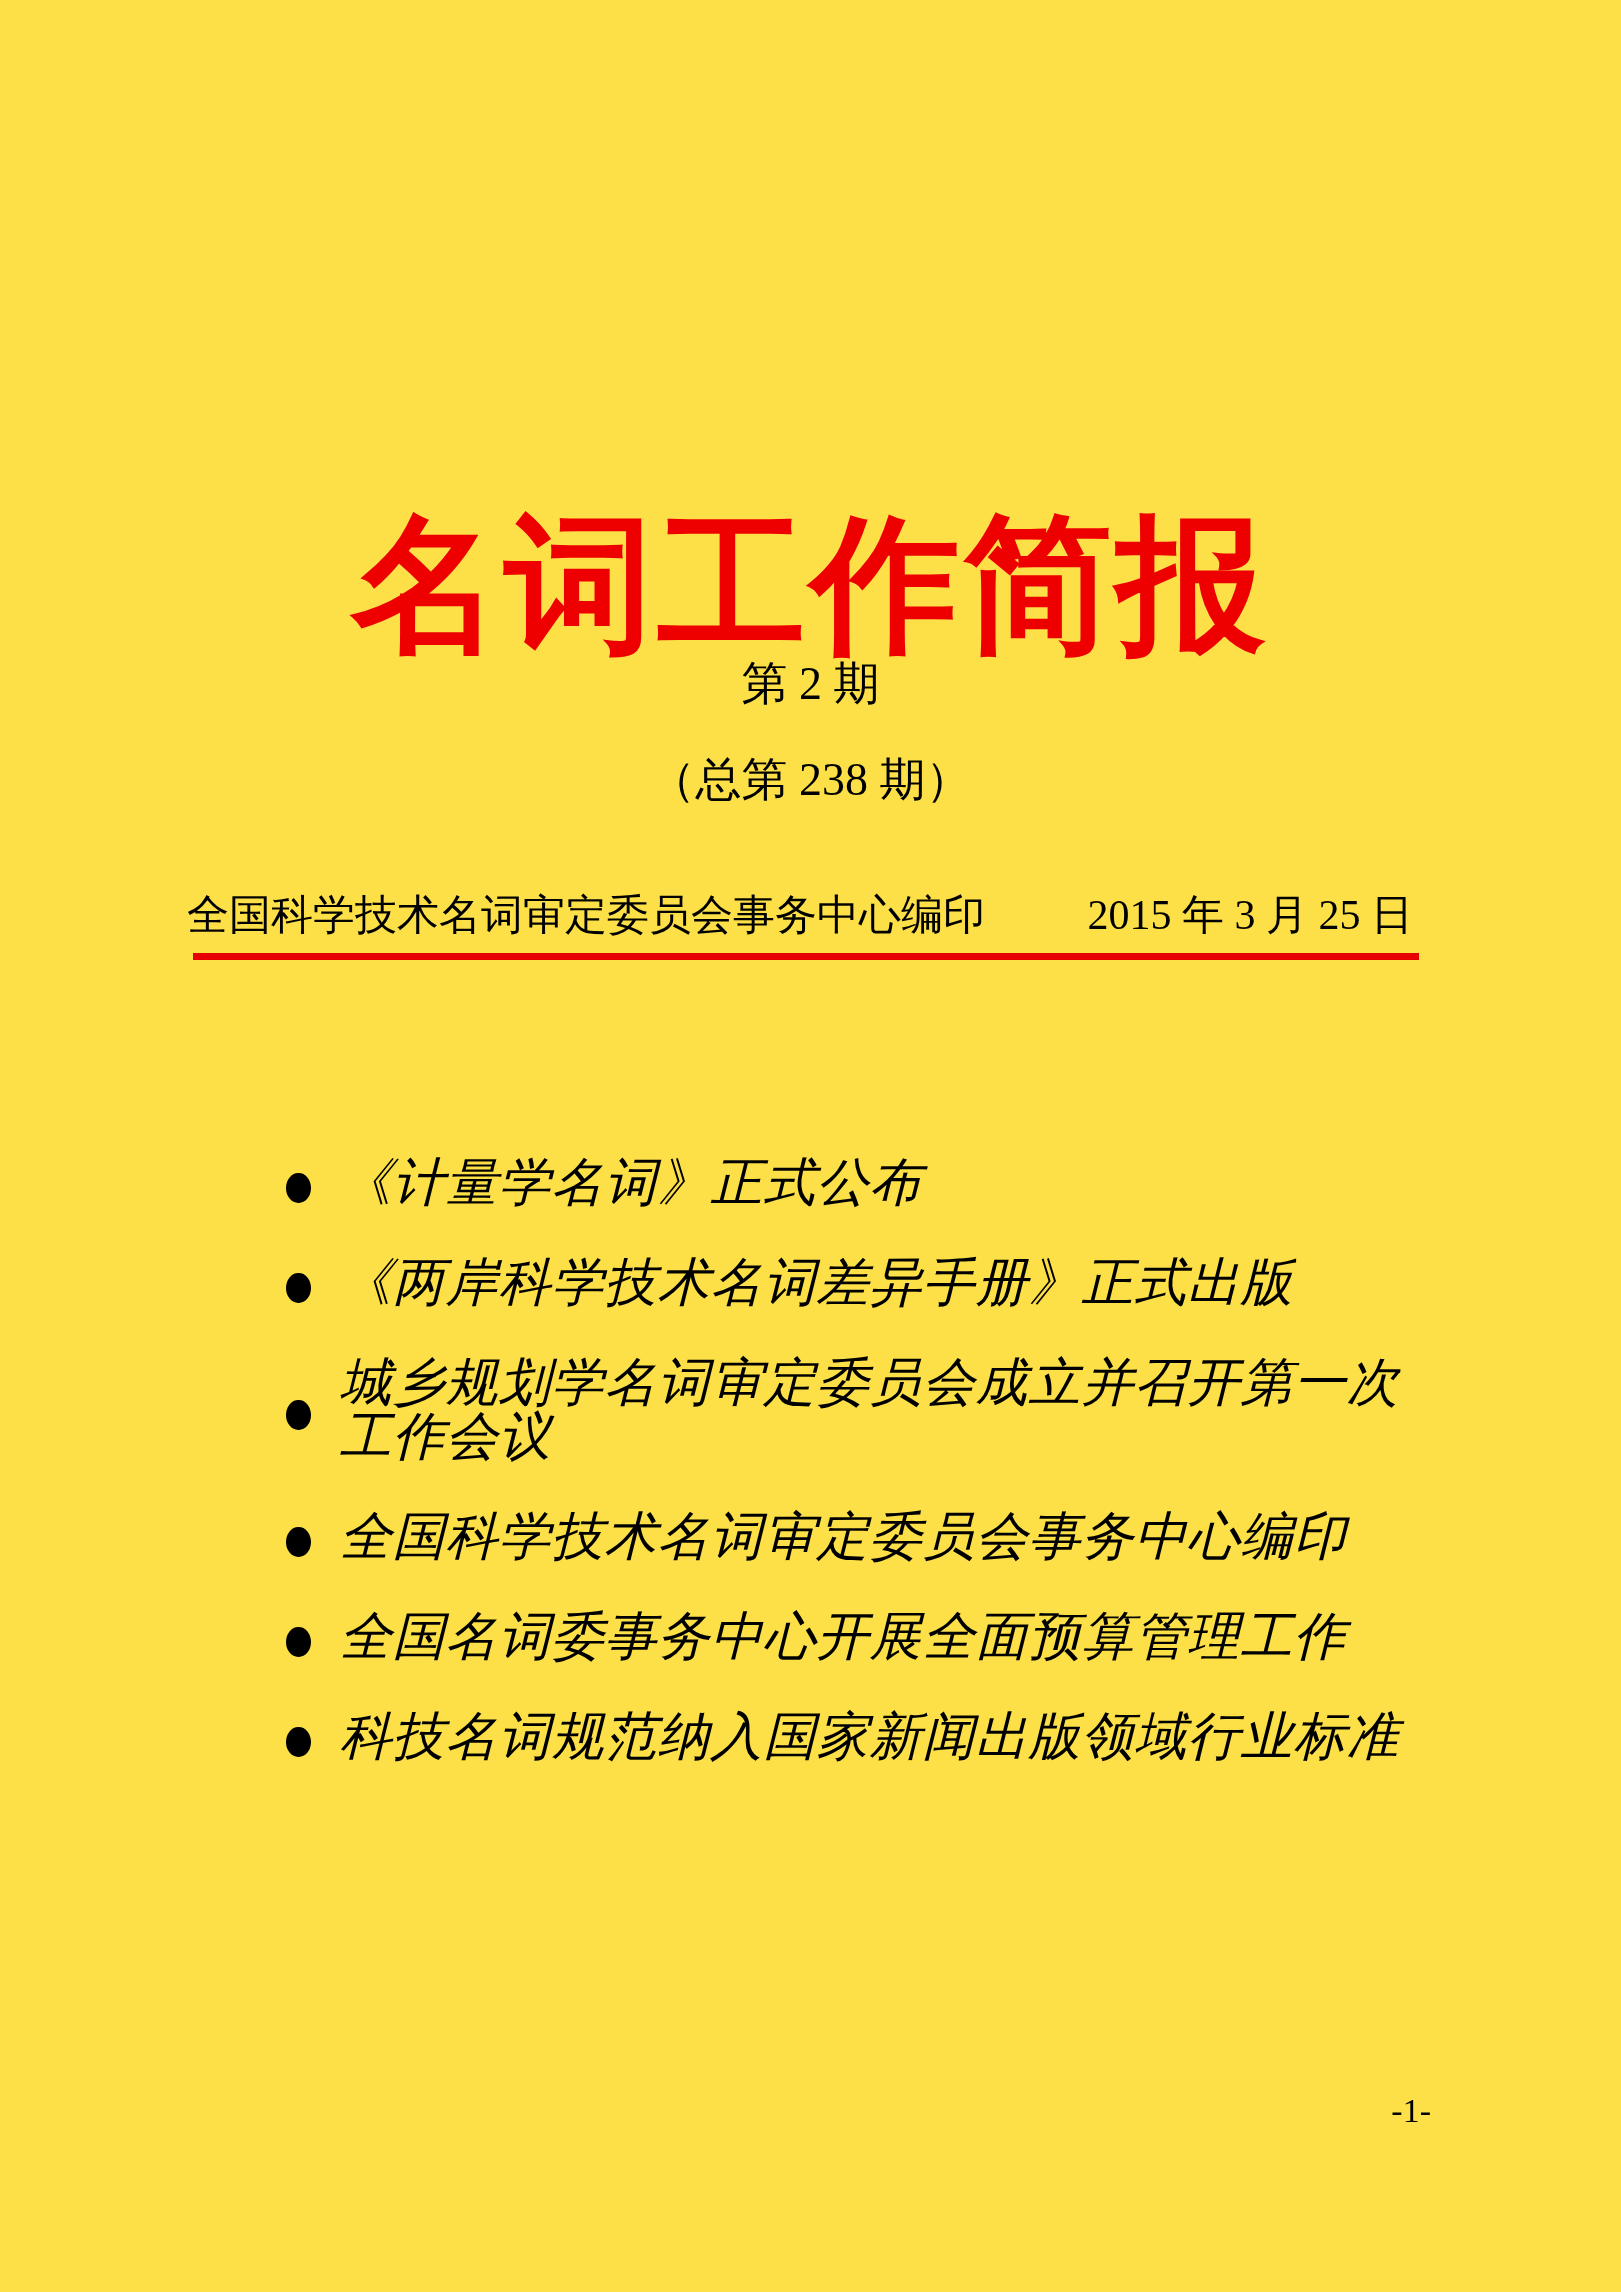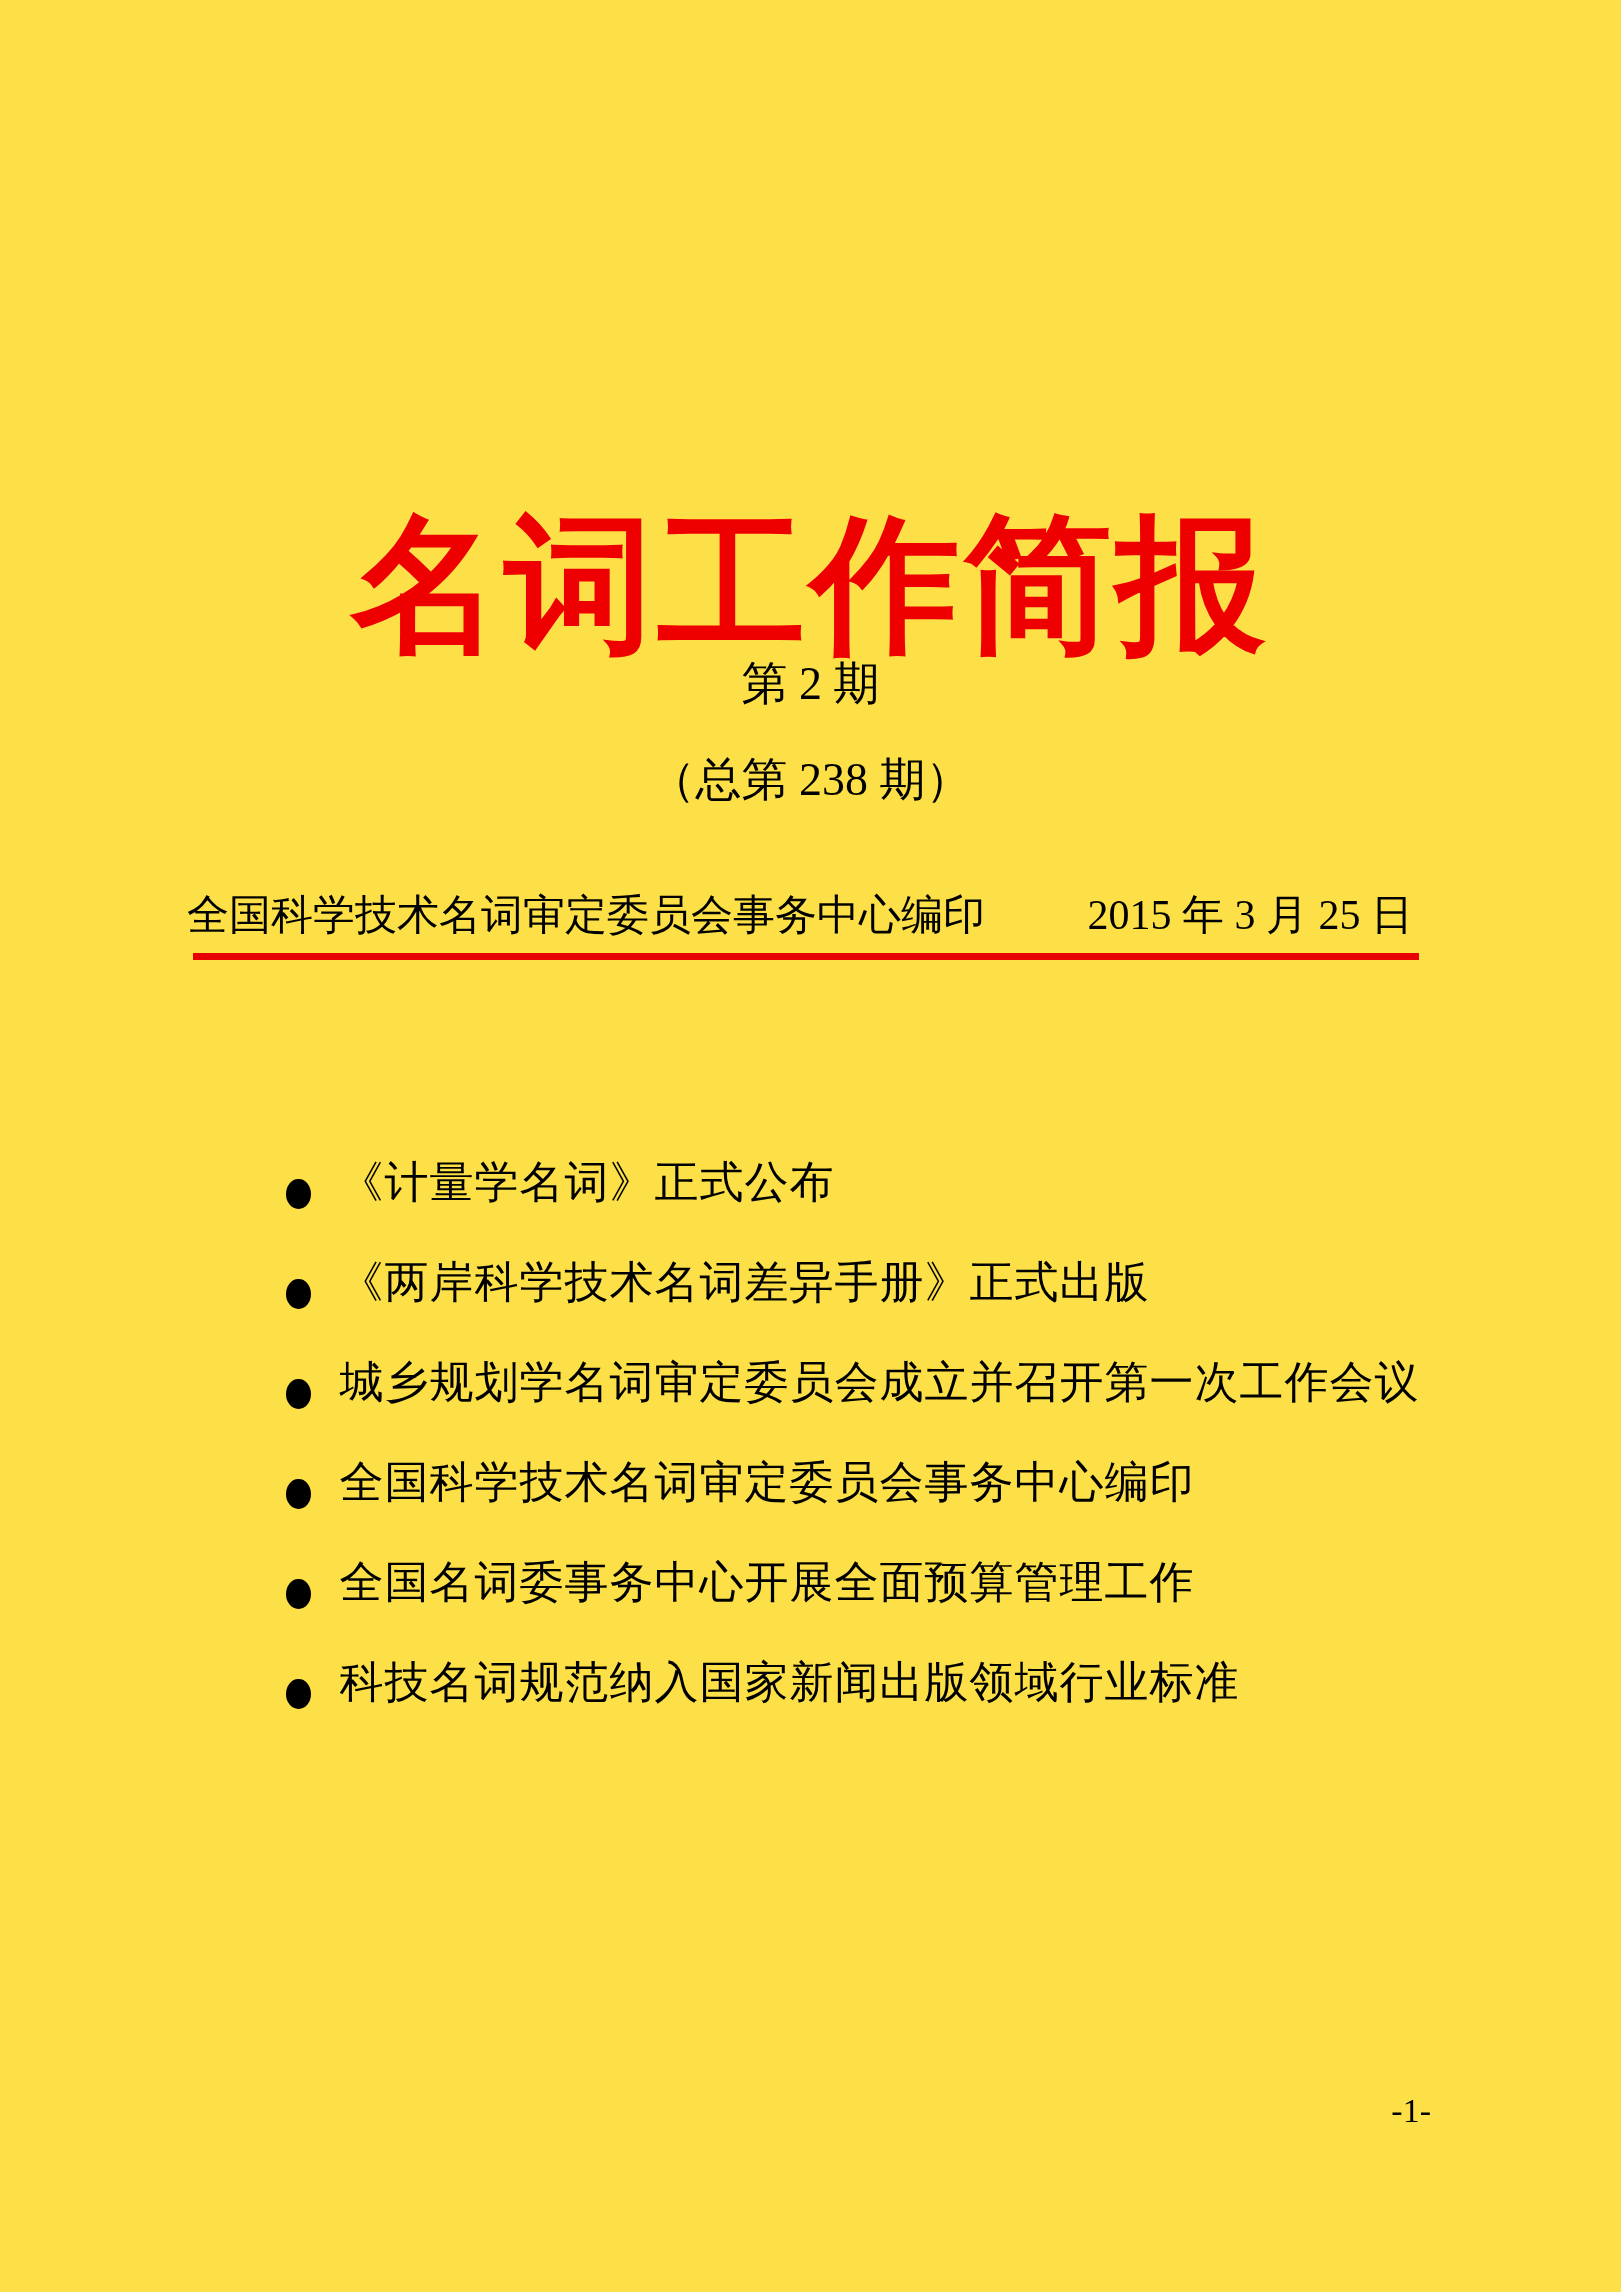--- a/index.html
+++ b/index.html
@@ -75,27 +75,28 @@
     position: absolute;
     top: 1155px;
     left: 286px;
     width: 1137px;
     margin: 0;
     padding: 0;
     list-style: none;
   }
   .highlight-item {
     display: flex;
-    align-items: flex-end;
+    align-items: center;
     margin-bottom: 46px;
     font-family: "Liberation Sans", sans-serif;
-    font-size: 44px;
+    font-size: 52px;
     line-height: 54px;
     letter-spacing: 1px;
     color: #000;
+    font-style: italic;
   }
   .bullet-dot {
     flex: 0 0 auto;
     width: 24.5px;
     height: 30px;
     margin: 11.8px 29px 0 0;
     background: #000;
     border-radius: 50%;
   }
 

